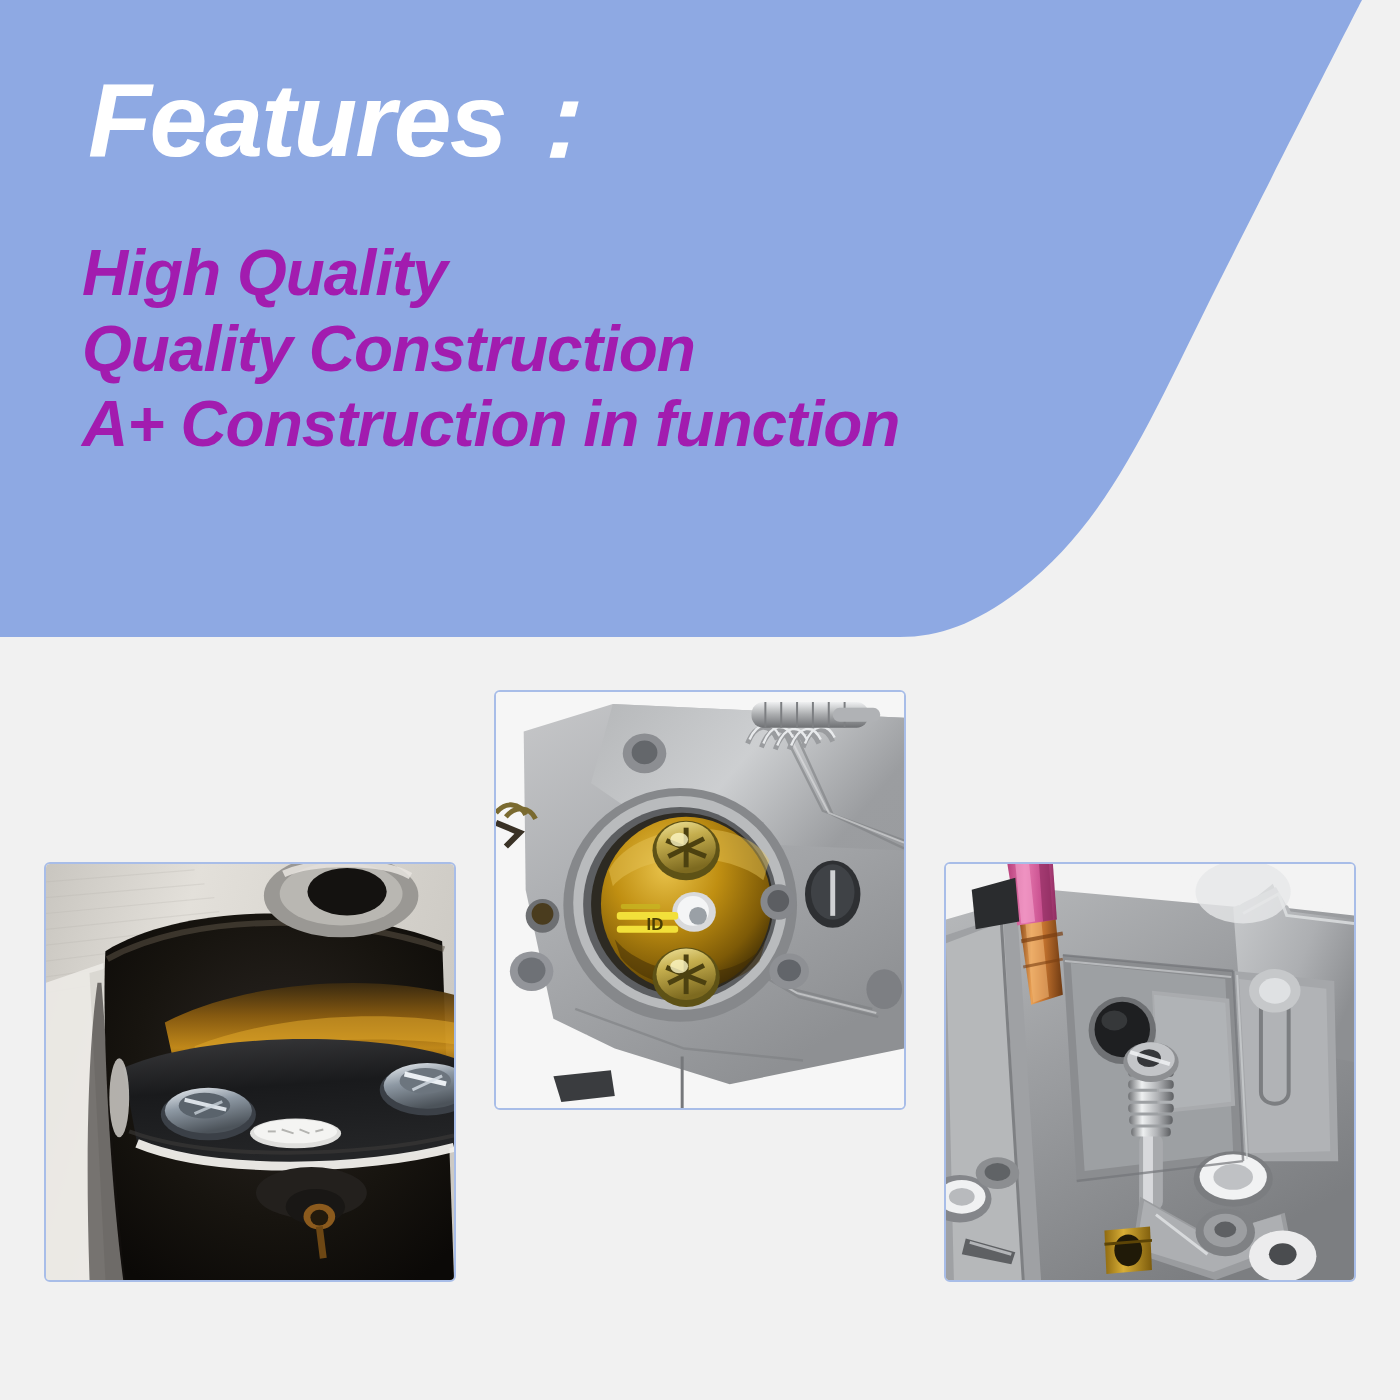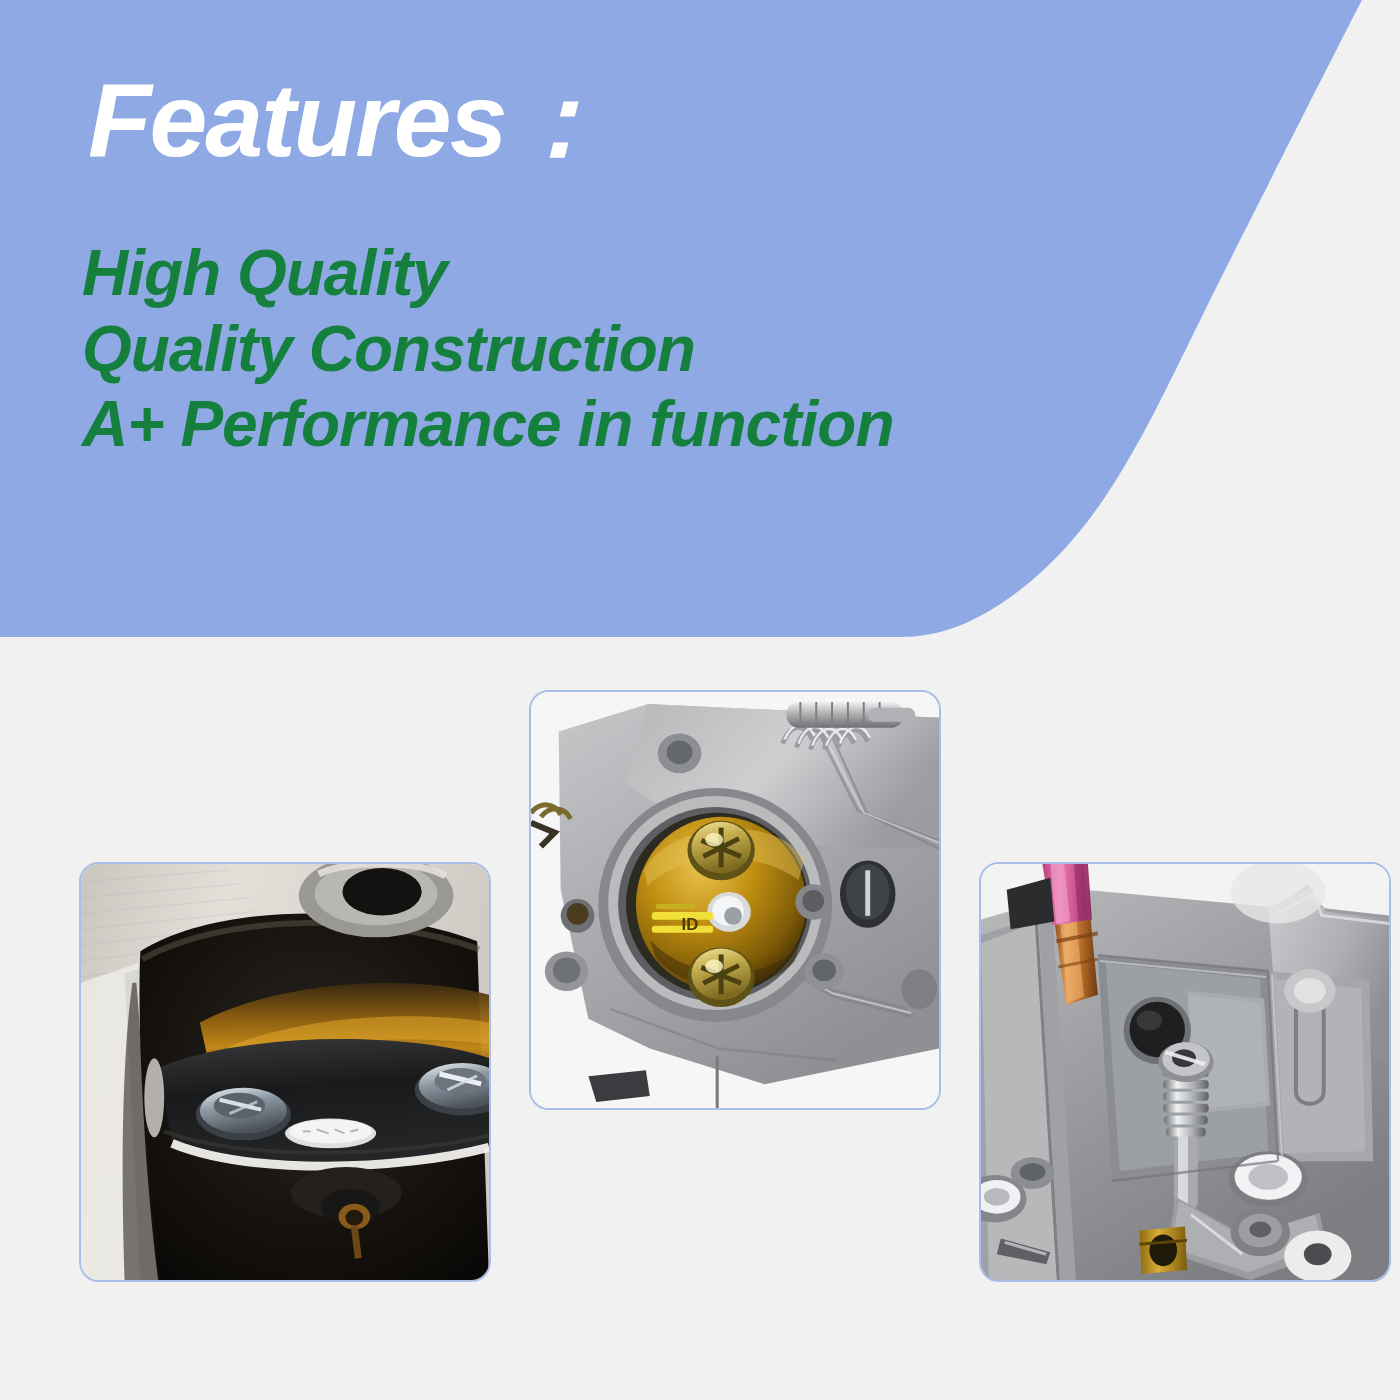--- a/index.html
+++ b/index.html
@@ -53,35 +53,34 @@
   #feature-lines {
     position: absolute;
     left: 82px;
     top: 236px;
     width: 1120px;
   }
   .feature-line {
     font-size: 64px;
     font-weight: bold;
     font-style: italic;
-    color: #15803d;
+    color: #a21caf;
     line-height: 1.18;
     letter-spacing: -1px;
     white-space: nowrap;
   }
 
   
   .photo-card {
     position: absolute;
     border: 2px solid #a8bde8;
-    border-radius: 20px;
+    border-radius: 6px;
     overflow: hidden;
     background: #ffffff;
     box-sizing: border-box;
-    margin-left: 35px;
   }
   #card-left {
     left: 44px;
     top: 862px;
     width: 412px;
     height: 420px;
   }
   #card-center {
     left: 494px;
     top: 690px;
@@ -108,21 +107,21 @@
   <svg id="banner-shape" width="1400" height="645" viewBox="0 0 1400 645">
     <path id="banner-path" d="M 0 0 L 1362 0 C 1362 0 1330 62 1220 280 C 1150 420 1110 520 1020 590 C 975 624 940 637 900 637 L 0 637 Z" fill="#8ea9e3"></path>
   </svg>
 
   <div id="banner-text">
     <div id="banner-title">Features：</div>
 
     <div id="feature-lines">
       <div class="feature-line">High Quality</div>
       <div class="feature-line">Quality Construction</div>
-      <div class="feature-line">A+ Performance in function</div>
+      <div class="feature-line">A+ Construction in function</div>
     </div>
   </div>
 </div>
 
 <div class="photo-card" id="card-left" style="border-color: rgb(168, 189, 232);">
   <svg viewBox="0 0 412 420" preserveAspectRatio="xMidYMid slice">
     <defs>
       <radialGradient id="lgBore" cx="50%" cy="42%" r="70%">
         <stop offset="0%" stop-color="#2a2522"></stop>
         <stop offset="60%" stop-color="#17140f"></stop>

